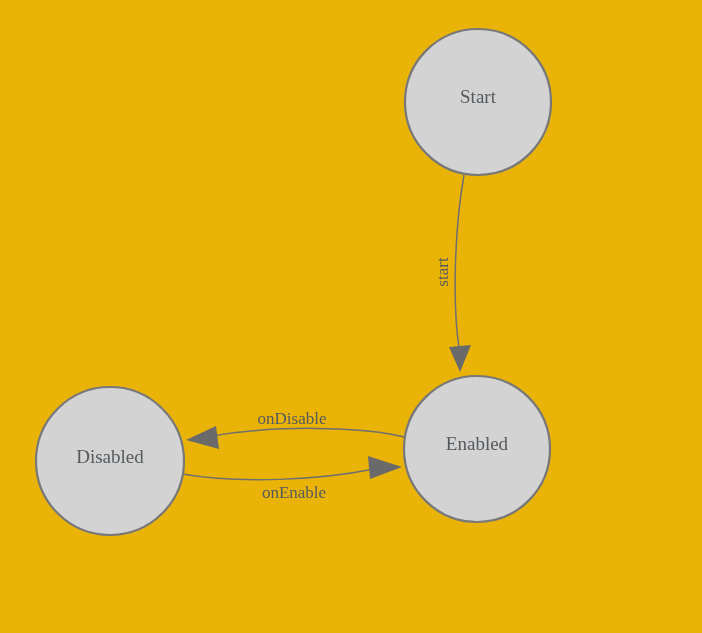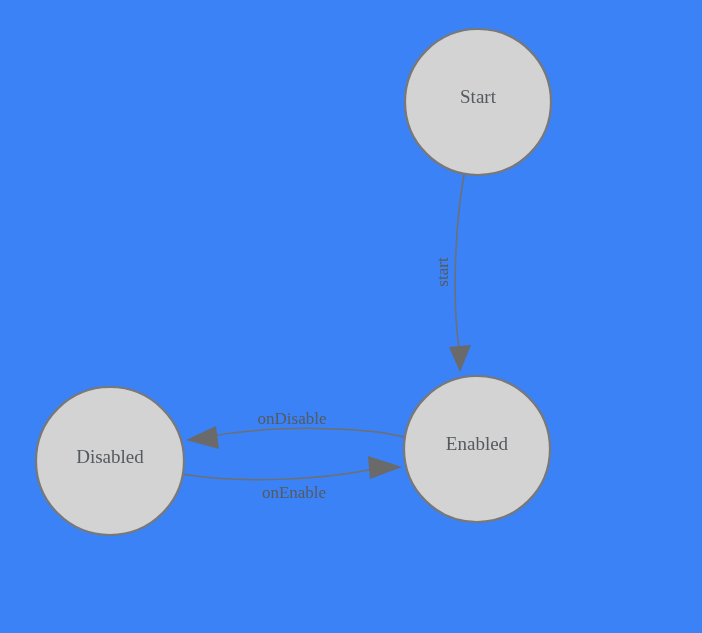--- a/index.html
+++ b/index.html
@@ -7,21 +7,21 @@
     padding: 0;
     background: #ffffff;
   }
   body {
     font-family: "Liberation Serif", "DejaVu Serif", serif;
   }
   #canvas {
     position: relative;
     width: 702px;
     height: 633px;
-    background: #3b82f6;
+    background: #eab308;
     overflow: hidden;
   }
   #diagram-svg {
     position: absolute;
     top: 0;
     left: 0;
     width: 702px;
     height: 633px;
   }
   .node-circle {

